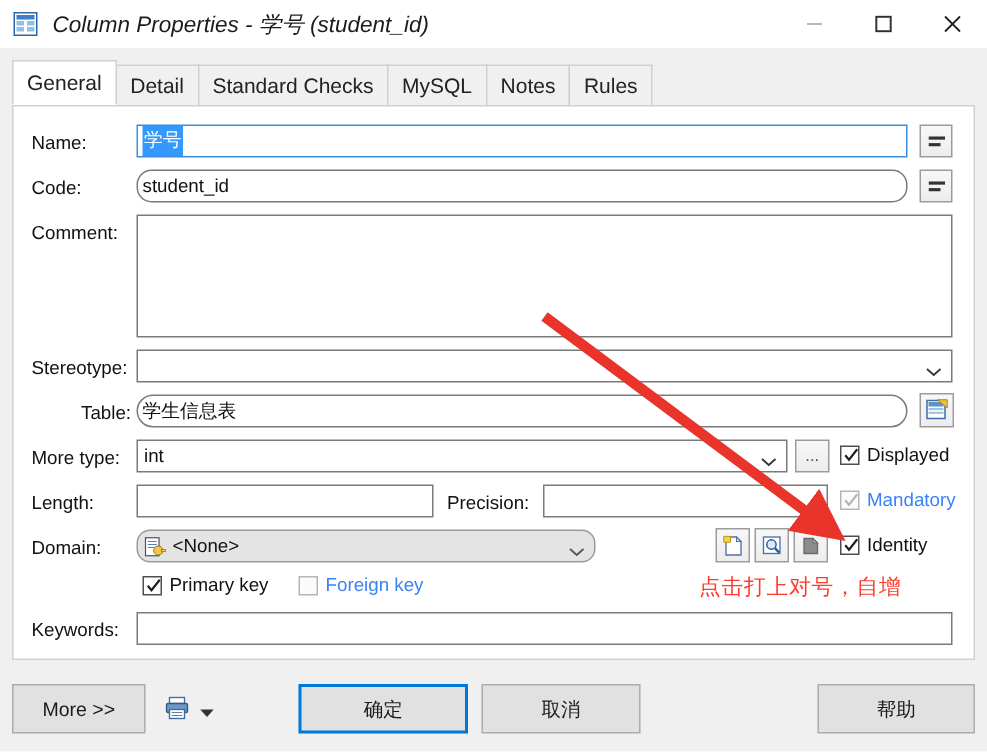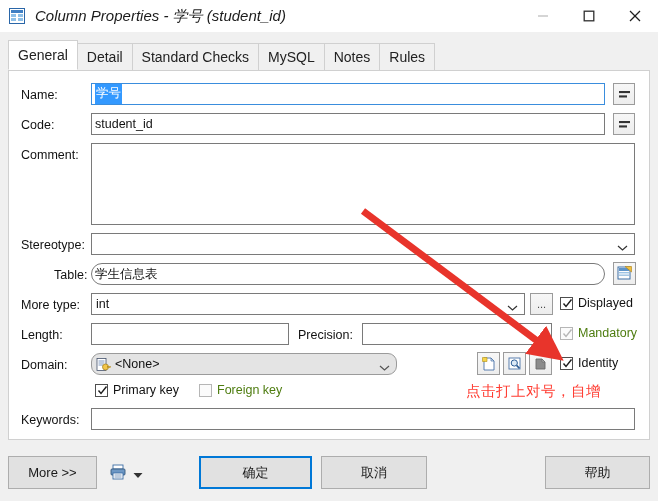--- a/index.html
+++ b/index.html
@@ -226,21 +226,21 @@
     position: absolute;
     left: 1px; top: 0px;
     width: 11px; height: 11px;
   }
   .cbx .ctext {
     margin-left: 5px;
     font-size: 12.5px;
     color: #111111;
     font-family: "Liberation Sans", "DejaVu Sans", sans-serif;
   }
-  .cbx .ctext.dim { color: #4d7c0f; }
+  .cbx .ctext.dim { color: #3b82f6; }
 
   
   .bottombar {
     position: absolute;
     left: 0; top: 446px;
     width: 658px; height: 55px;
     background: #f0f0f0;
   }
   .btn {
     position: absolute;
@@ -356,21 +356,21 @@
       <span class="sel">学号</span>
     </div>
     <div class="sqbtn" style="left:604px; top:12px; width:22px; height:22px;">
       <svg width="11" height="9" viewBox="0 0 11 9">
           <rect x="0" y="1" width="11" height="2.1" fill="#333"></rect>
           <rect x="0" y="5.4" width="8" height="2.1" fill="#333"></rect>
         </svg>
     </div>
 
     <div class="lbl" style="left:12px; top:47px;">Code:</div>
-    <div class="tfield" style="left:82px; top:42px; width:514px; height:22px;">
+    <div class="tfield" style="left:82px; top:42px; width:514px; height:22px;border-radius:10px;">
       <span>student_id</span>
     </div>
     <div class="sqbtn" style="left:604px; top:42px; width:22px; height:22px;">
       <svg width="11" height="9" viewBox="0 0 11 9">
           <rect x="0" y="1" width="11" height="2.1" fill="#333"></rect>
           <rect x="0" y="5.4" width="8" height="2.1" fill="#333"></rect>
         </svg>
     </div>
 
     <div class="lbl" style="left:12px; top:77px;">Comment:</div>

